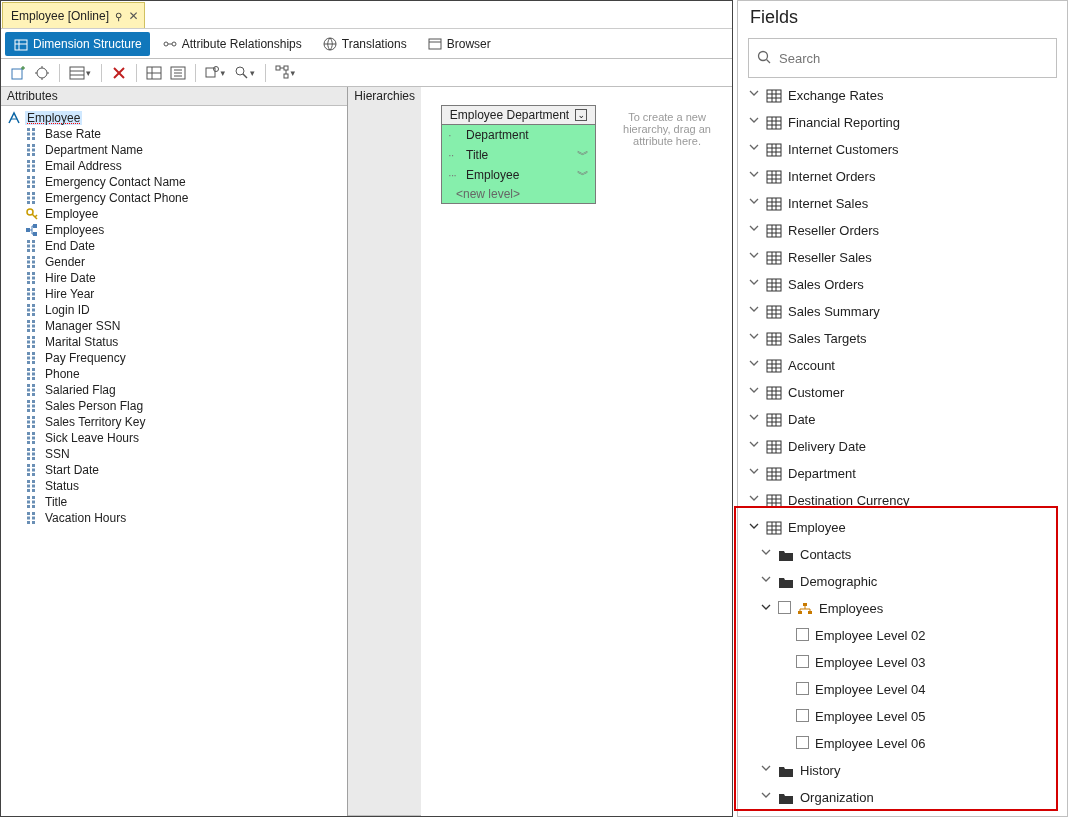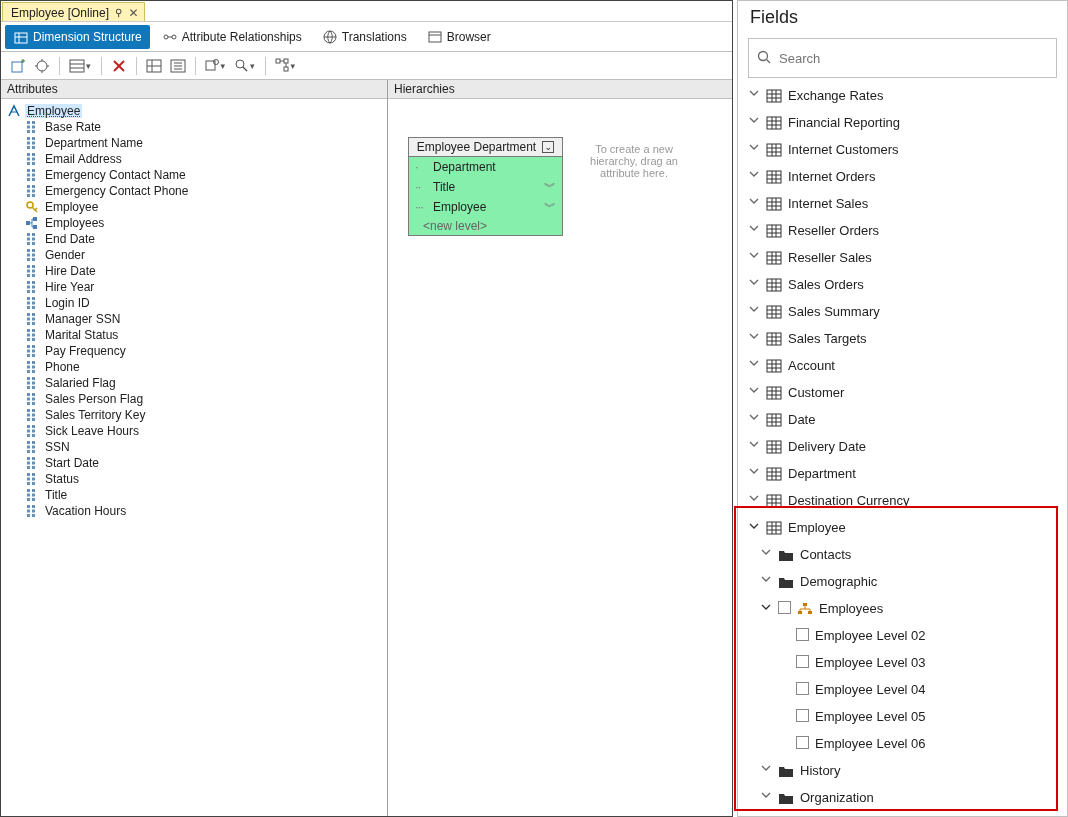--- a/index.html
+++ b/index.html
@@ -1,40 +1,40 @@
 <!DOCTYPE html>
 <html><head>
 <meta charset="utf-8">
 <style>
   * { box-sizing: border-box; margin:0; padding:0; }
   html,body { font-family: "Segoe UI", Tahoma, sans-serif; font-size:12px; background:#fff; color:#222; }
   body { width:1068px; height:817px; display:flex; }
   
   #left-panel { width:733px; height:817px; border:1px solid #424242; display:flex; flex-direction:column; }
   
-  #tab-strip { height:21px; background:#fff; border-bottom:1px solid #ccc; display:flex; align-items:stretch; }
+  #tab-strip { height:28px; background:#fff; border-bottom:1px solid #ccc; display:flex; align-items:stretch; }
   .doc-tab { background:#fff3b8; border:1px solid #d0c060; border-bottom:none; padding:2px 6px 1px 8px; margin:1px 0 0 1px; display:flex; align-items:center; gap:6px; }
   .doc-tab .pin { font-size:10px; color:#333; cursor:pointer; }
   .doc-tab .close { font-size:12px; color:#555; cursor:pointer; }
   
   #section-tabs { height:30px; display:flex; align-items:center; gap:4px; padding:3px 4px; border-bottom:1px solid #bfbfbf; }
   .section-tab { display:flex; align-items:center; gap:4px; padding:4px 8px; border-radius:2px; cursor:pointer; font-size:12px; }
   .section-tab .icon { width:16px; height:16px; display:flex; align-items:center; justify-content:center; font-size:12px; }
   .section-tab.active { background:#1177bb; color:#ffffff; }
   
   #toolbar { height:28px; display:flex; align-items:center; gap:2px; padding:2px 6px; border-bottom:1px solid #bfbfbf; }
   .tool-btn { width:22px; height:22px; display:flex; align-items:center; justify-content:center; color:#444; cursor:pointer; border:1px solid transparent; border-radius:2px; }
   .tool-btn.drop::after{ content:"▾"; font-size:9px; margin-left:2px; color:#555;}
   .tool-btn.drop{ width:auto; padding:0 3px; }
   .tool-btn.delete svg { stroke:#c02020; }
   .tool-sep { width:1px; height:18px; background:#c8c8c8; margin:0 4px; }
   
   #designer-body { flex:1; display:flex; min-height:0; }
   #attr-panel { width:387px; border-right:1px solid #a0a0a0; display:flex; flex-direction:column; }
-  #hier-panel { flex:1; display:flex; flex-direction:column;gap:20px; }
+  #hier-panel { flex:1; display:flex; flex-direction:row; }
   .panel-header { background:#eaeaea; border-bottom:1px solid #bfbfbf; padding:2px 6px; font-size:12px; }
   .panel-body { flex:1; overflow:auto; background:#fff; }
   
   .tree { padding:4px 4px 4px 6px; }
   .tree-root { display:flex; align-items:center; gap:4px; padding:1px 0; }
   .tree-root .root-icon { width:14px; height:14px; display:flex;align-items:center;justify-content:center;color:#0a64a4;}
   .tree-root .lbl { background:#cfe8ff; text-decoration:underline dotted red; padding:0 2px;}
   .tree-children { margin-left:18px; }
   .attr-item { display:flex; align-items:center; gap:6px; padding:1px 0; height:16px;}
   .attr-icon { width:14px; height:14px; display:flex;align-items:center;justify-content:center; }

